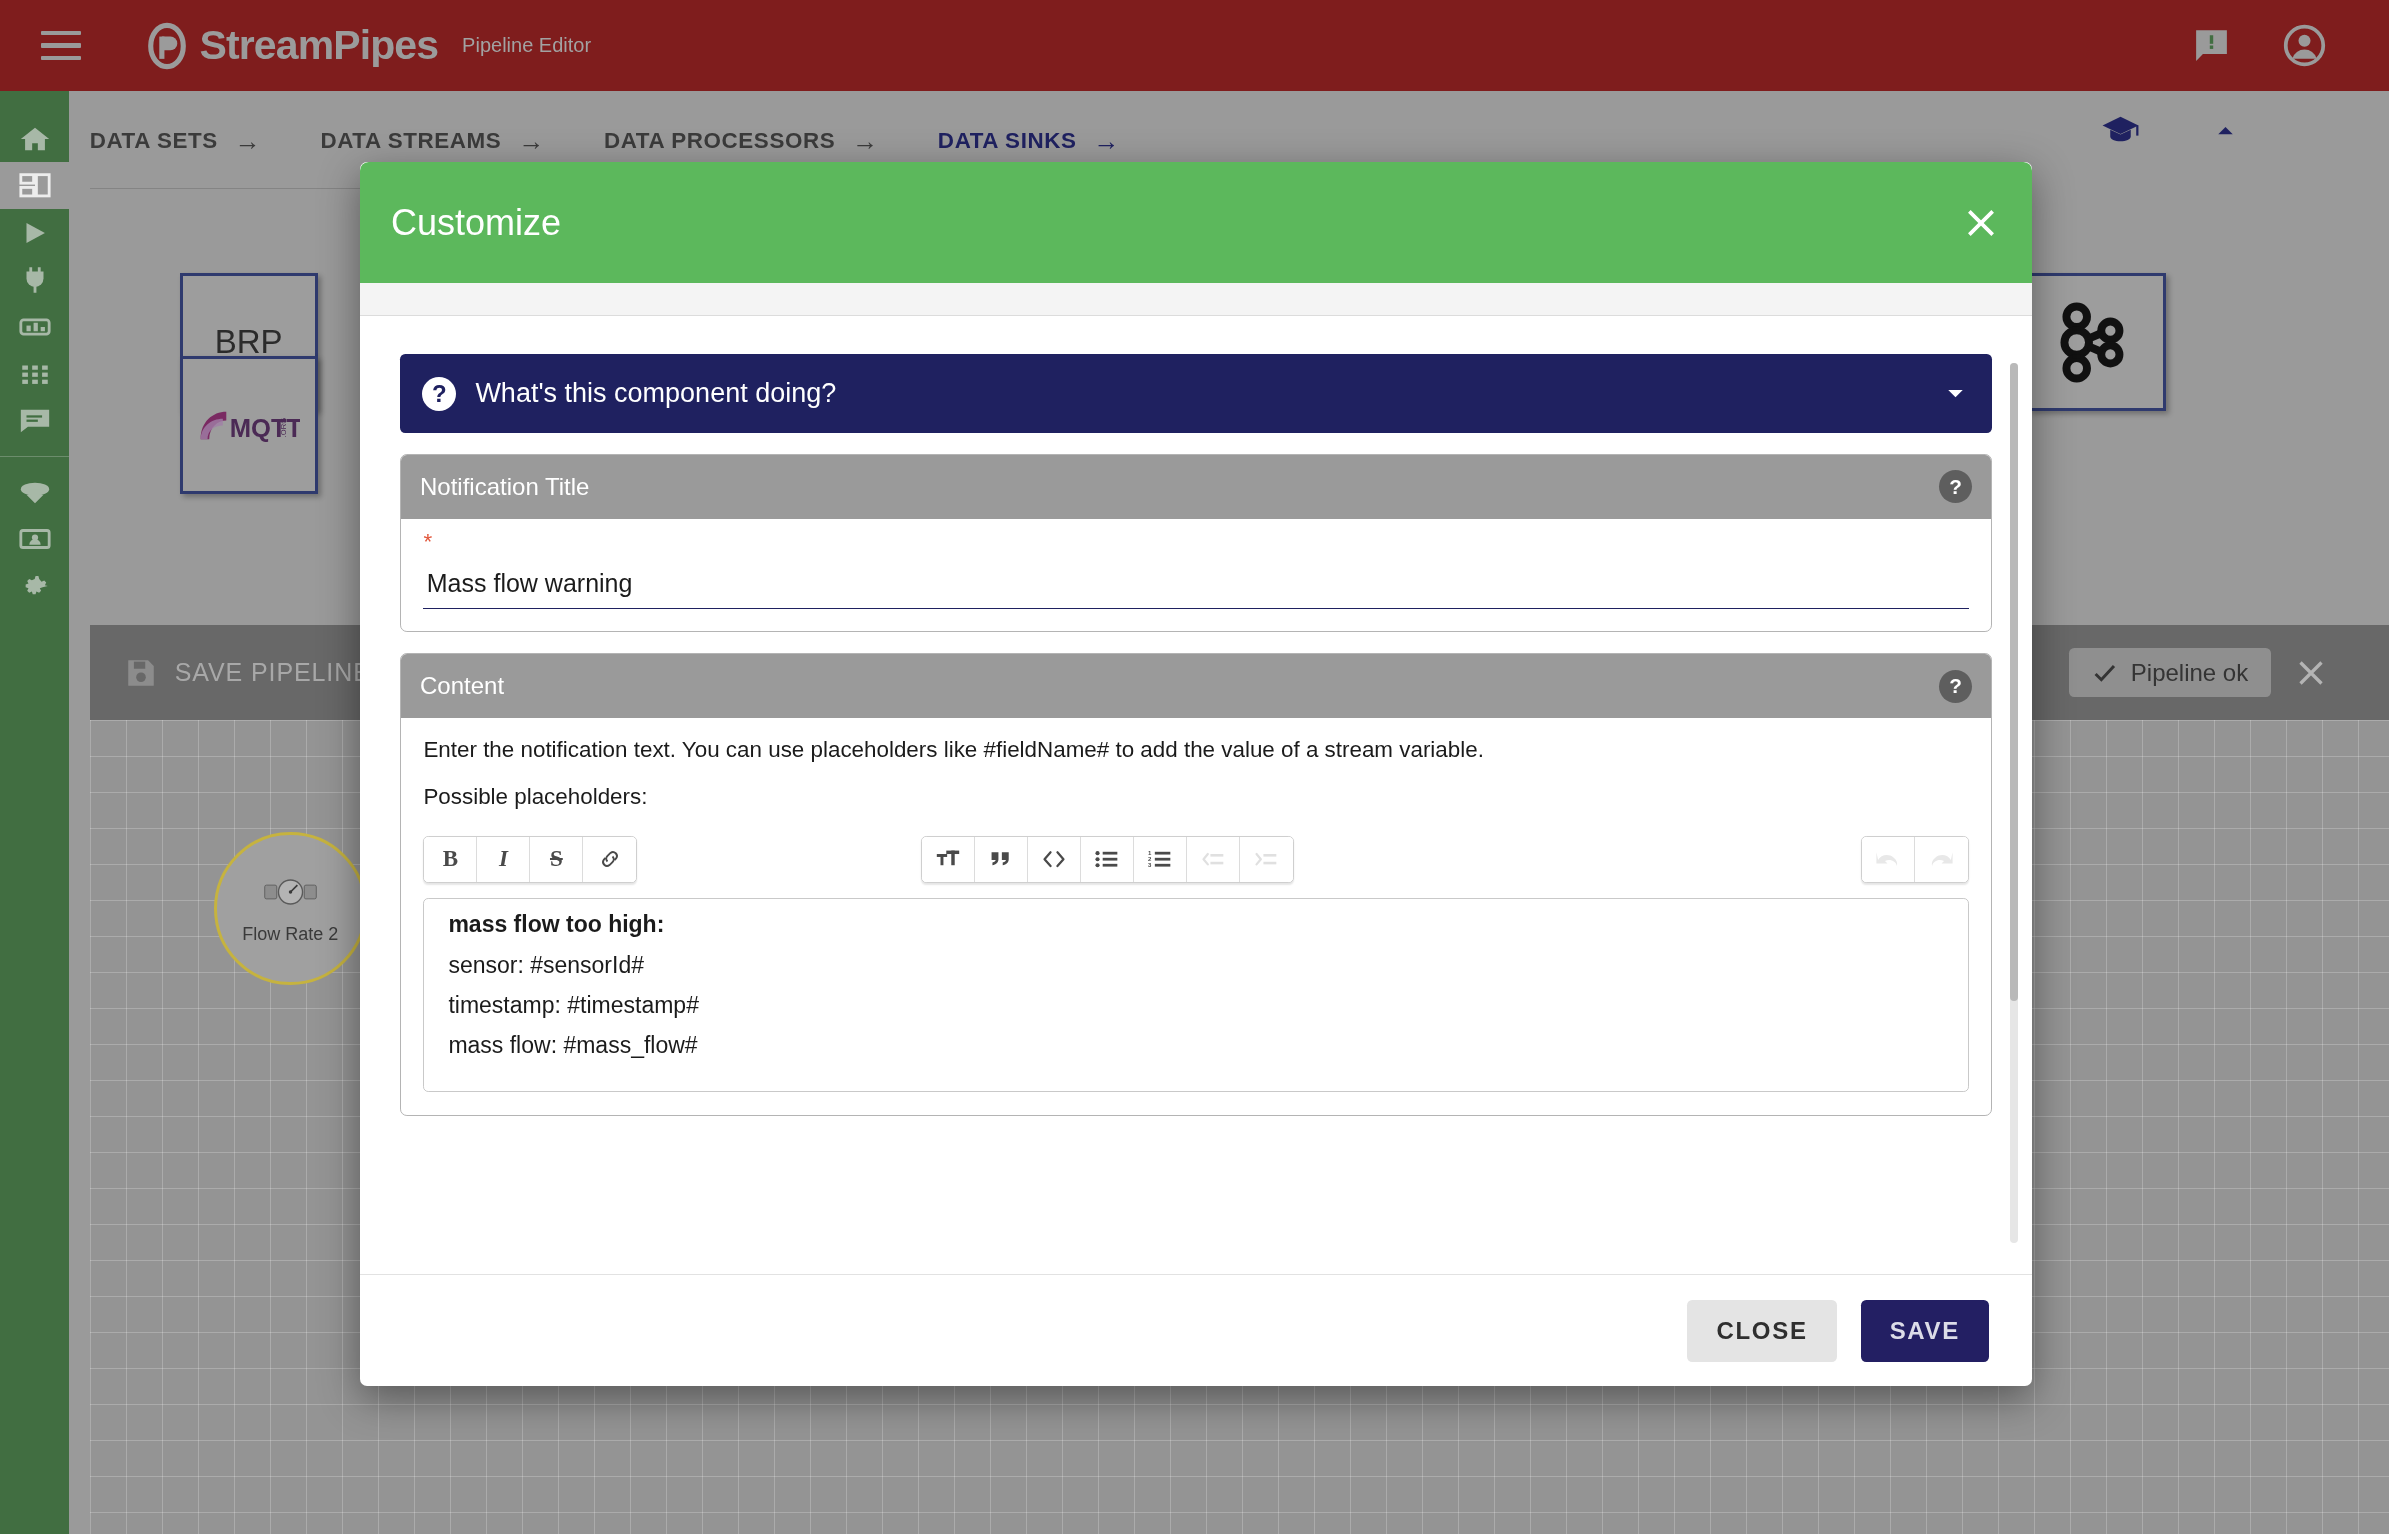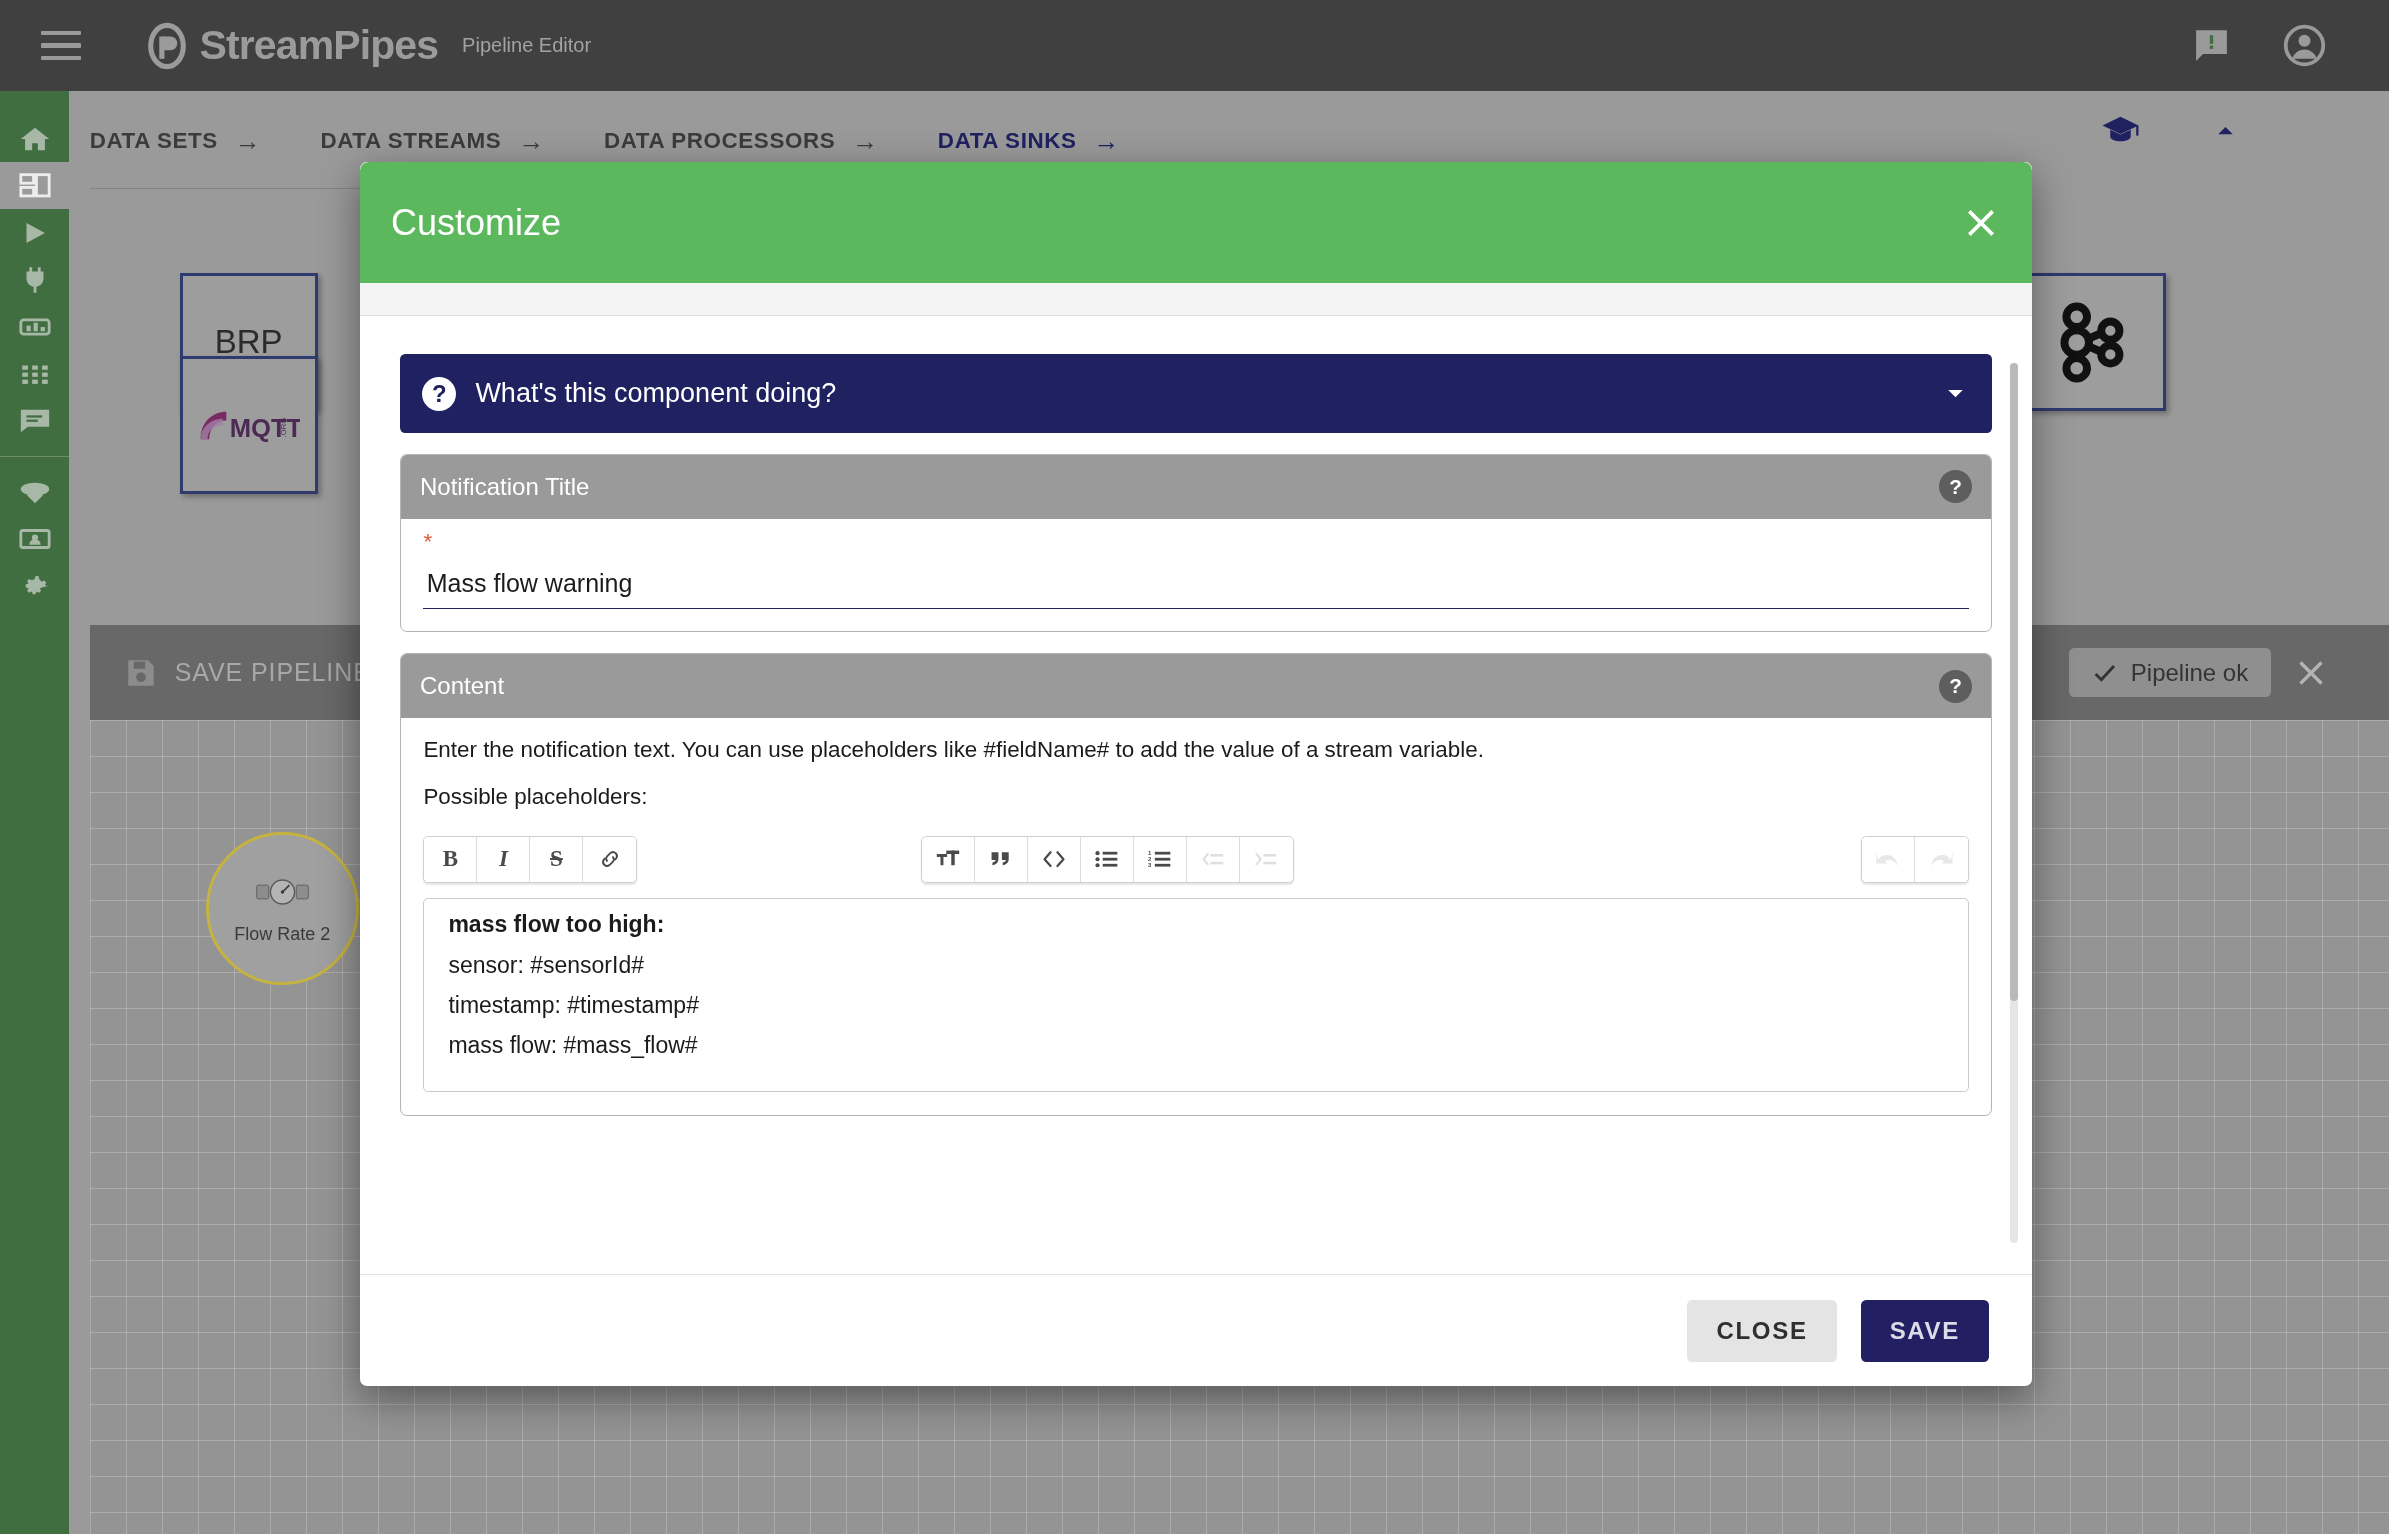--- a/index.html
+++ b/index.html
@@ -10,21 +10,21 @@
     overflow: hidden;
   }
   #app { position: relative; width: 2389px; height: 1534px; }
 
   
   #backdrop-app { position: absolute; inset: 0; }
 
   
   .topbar {
     position: absolute; left: 0; top: 0; width: 2389px; height: 91px;
-    background: #404040; display: flex; align-items: center;
+    background: #7f1d1d; display: flex; align-items: center;
   }
   .hamburger { width: 40px; height: 29px; margin-left: 41px; display: flex;
     flex-direction: column; justify-content: space-between; cursor: pointer; }
   .hamburger span { display: block; height: 4.3px; background: #9a9a9a; border-radius: 0.9px; }
   .brand-logo { margin-left: 62px; display: flex; align-items: center; }
   .brand-mark { width: 48px; height: 48px; }
   .brand-name {
     font-size: 41px; font-weight: bold; color: #9b9b9b; letter-spacing: -0.9px; margin-left: 8.6px;
   }
   .app-section { font-size: 20px; font-weight: normal; color: #a2a2a2; margin-left: 24px; }
@@ -85,21 +85,21 @@
 
   .canvas {
     position: absolute; left: 20.7px; top: 629px; right: 0; bottom: 0;
     background-color: #949494;
     background-image:
       linear-gradient(to right, rgba(255,255,255,.22) 0.9px, transparent 0.9px),
       linear-gradient(to bottom, rgba(255,255,255,.22) 0.9px, transparent 0.9px);
     background-size: 36px 36px;
   }
   .pipe-node {
-    position: absolute; left: 116px; top: 112px; width: 153px; height: 153px;
+    position: absolute; left: 124px; top: 112px; width: 153px; height: 153px;
     border-radius: 50%; border: 3.4px solid #c6b33f; background: #a0a0a0;
     display: flex; flex-direction: column; align-items: center; justify-content: center;
     gap: 12px; cursor: pointer;
   }
   .pipe-node-label { font-size: 18px; color: #3a3a3a; }
 
   
   .modal-scrim { position: absolute; inset: 0; background: rgba(0,0,0,0.0); }
   .modal {
     position: absolute; left: 360px; top: 162px; width: 1672px; height: 1224px;

